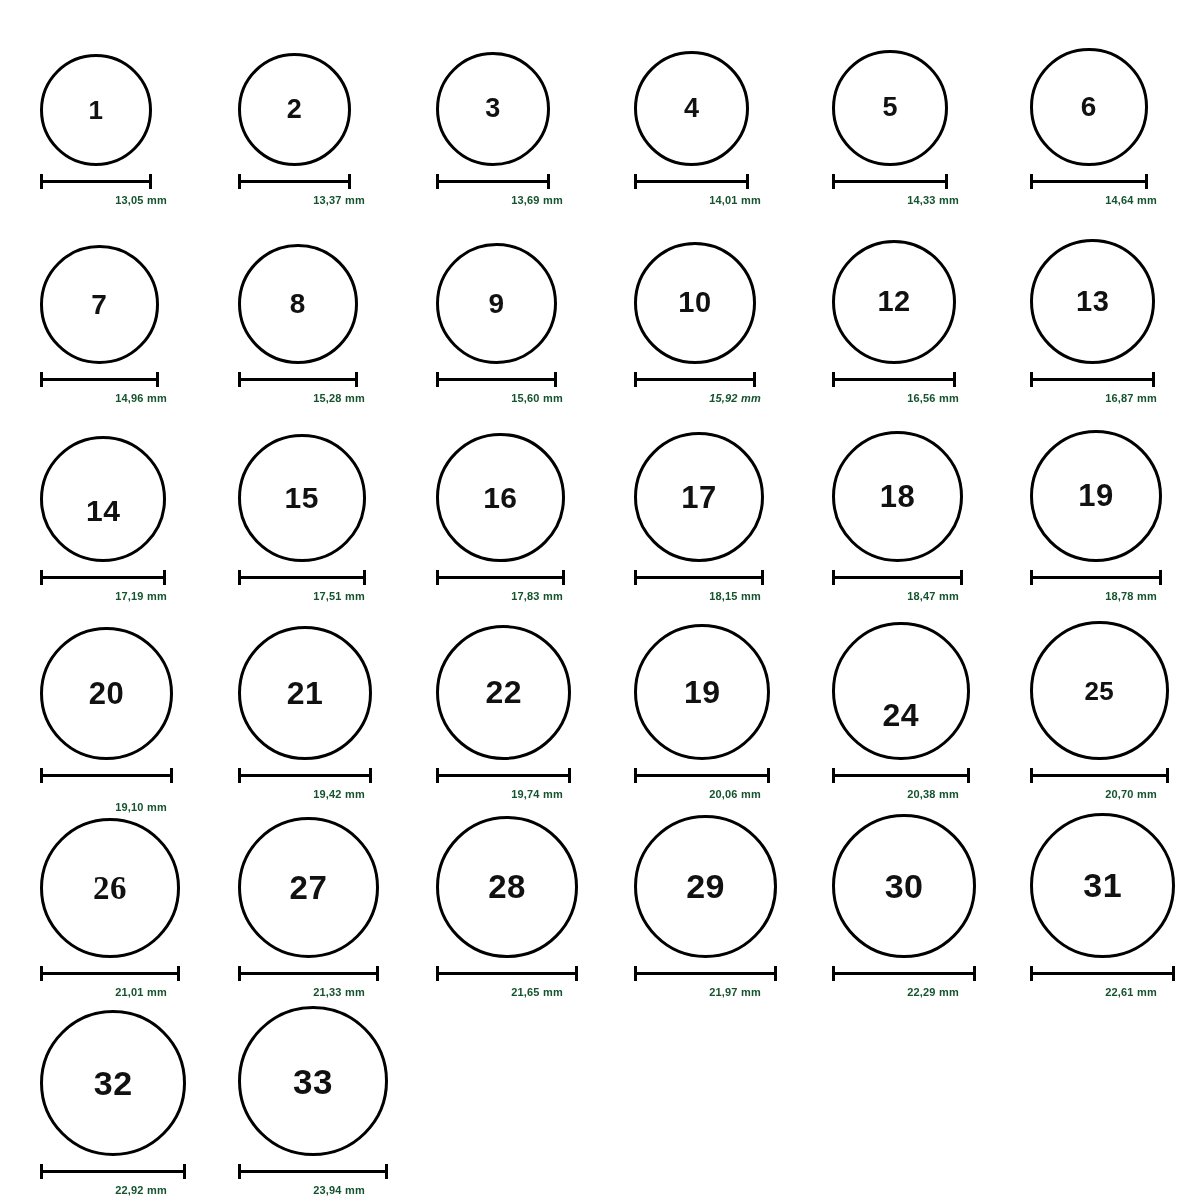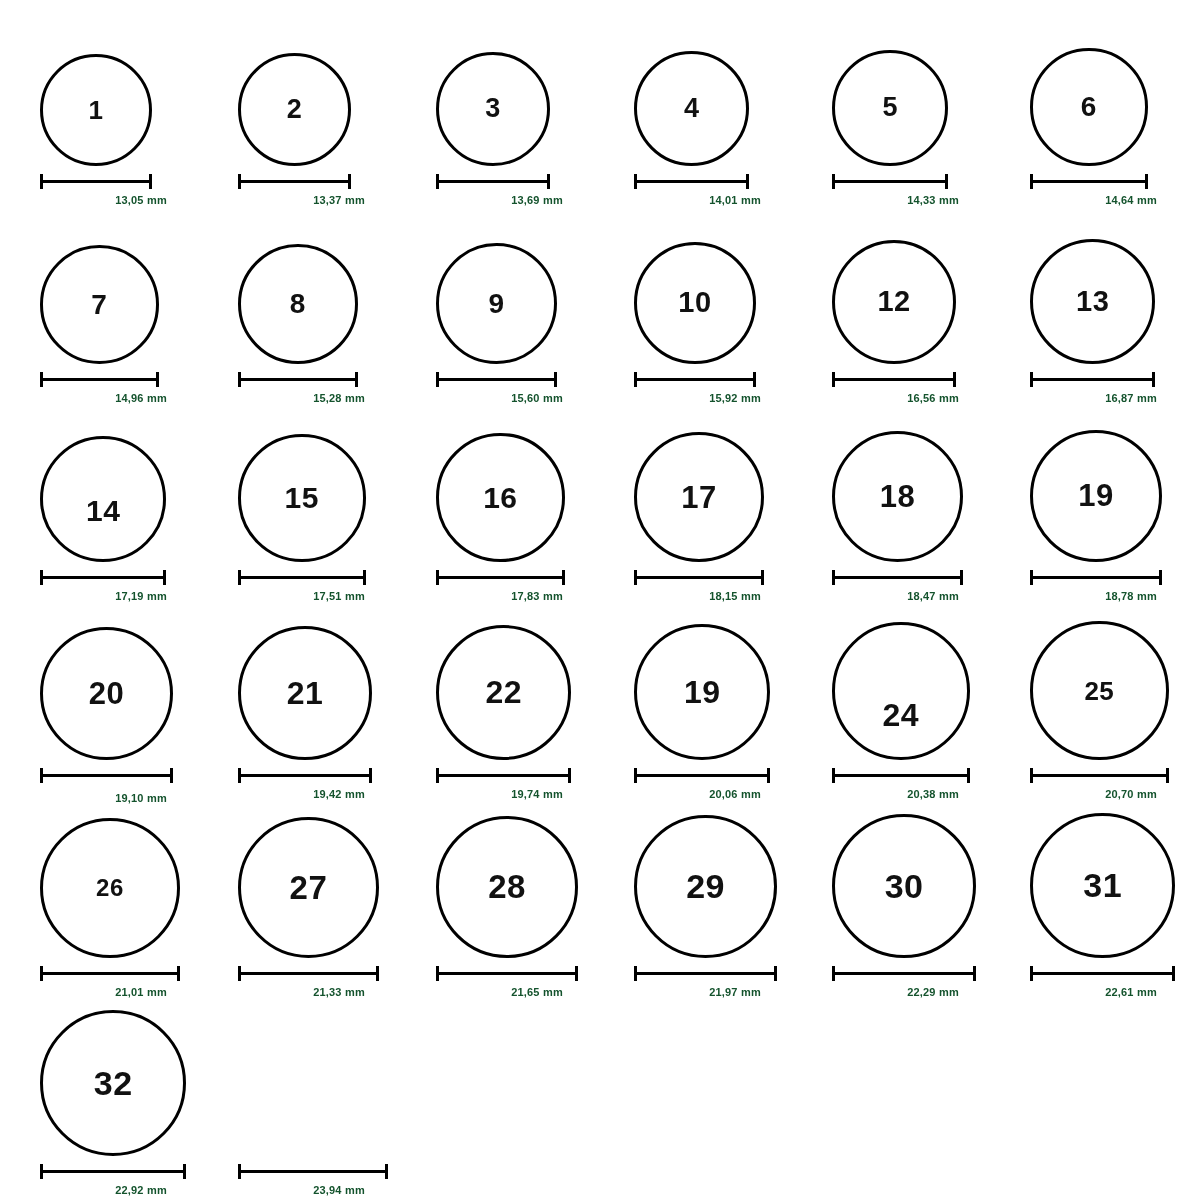--- a/index.html
+++ b/index.html
@@ -222,21 +222,21 @@
         <div class="ring-wrap">
           <div class="ring" style="width: 122.015px; height: 122.015px; left: 12px; top: 25.9853px;">
             <span class="ring-label" style="font-size: 29px;">10</span>
           </div>
         </div>
         <div class="measure" style="left: 12px; top: 156px; width: 122.015px;">
           <div class="bar"></div>
           <div class="tick left"></div>
           <div class="tick right"></div>
         </div>
-        <div class="mm-label" style="left: 18px; top: 176px;">15,92 mm</div>
+        <div class="mm-label" style="left: 18px; top: 176px; font-style: italic;">15,92 mm</div>
       </div>
       <div class="cell">
         <div class="ring-wrap">
           <div class="ring" style="width: 124.248px; height: 124.248px; left: 12px; top: 23.7521px;">
             <span class="ring-label" style="font-size: 29px;">12</span>
           </div>
         </div>
         <div class="measure" style="left: 12px; top: 156px; width: 124.248px;">
           <div class="bar"></div>
           <div class="tick left"></div>
@@ -339,21 +339,21 @@
         <div class="ring-wrap">
           <div class="ring" style="width: 133.111px; height: 133.111px; left: 12px; top: 14.8889px;">
             <span class="ring-label" style="font-size: 31px;">20</span>
           </div>
         </div>
         <div class="measure" style="left: 12px; top: 156px; width: 133.111px;">
           <div class="bar"></div>
           <div class="tick left"></div>
           <div class="tick right"></div>
         </div>
-        <div class="mm-label" style="left: 18px; top: 180px;">19,10 mm</div>
+        <div class="mm-label" style="left: 18px; top: 189px;">19,10 mm</div>
       </div>
       <div class="cell">
         <div class="ring-wrap">
           <div class="ring" style="width: 134.228px; height: 134.228px; left: 12px; top: 13.7723px;">
             <span class="ring-label" style="font-size: 32px;">21</span>
           </div>
         </div>
         <div class="measure" style="left: 12px; top: 156px; width: 134.228px;">
           <div class="bar"></div>
           <div class="tick left"></div>
@@ -409,21 +409,21 @@
         <div class="measure" style="left: 12px; top: 156px; width: 138.694px;">
           <div class="bar"></div>
           <div class="tick left"></div>
           <div class="tick right"></div>
         </div>
         <div class="mm-label" style="left: 18px; top: 176px;">20,70 mm</div>
       </div>
       <div class="cell">
         <div class="ring-wrap">
           <div class="ring" style="width: 139.776px; height: 139.776px; left: 12px; top: 8.22406px;">
-            <span class="ring-label" style="font-size: 24px;">26</span>
+            <span class="ring-label" style="font-size: 33px; font-family: Liberation Serif, serif;">26</span>
           </div>
         </div>
         <div class="measure" style="left: 12px; top: 156px; width: 139.776px;">
           <div class="bar"></div>
           <div class="tick left"></div>
           <div class="tick right"></div>
         </div>
         <div class="mm-label" style="left: 18px; top: 176px;">21,01 mm</div>
       </div>
       <div class="cell">
@@ -498,20 +498,25 @@
           </div>
         </div>
         <div class="measure" style="left: 12px; top: 156px; width: 146.441px;">
           <div class="bar"></div>
           <div class="tick left"></div>
           <div class="tick right"></div>
         </div>
         <div class="mm-label" style="left: 18px; top: 176px;">22,92 mm</div>
       </div>
       <div class="cell">
+        <div class="ring-wrap">
+          <div class="ring" style="width: 150px; height: 150px; left: 12px; top: -2px;">
+            <span class="ring-label" style="font-size: 35px;">33</span>
+          </div>
+        </div>
         <div class="measure" style="left: 12px; top: 156px; width: 150px;">
           <div class="bar"></div>
           <div class="tick left"></div>
           <div class="tick right"></div>
         </div>
         <div class="mm-label" style="left: 18px; top: 176px;">23,94 mm</div>
       </div>
       <div class="cell empty"></div>
       <div class="cell empty"></div>
       <div class="cell empty"></div>

